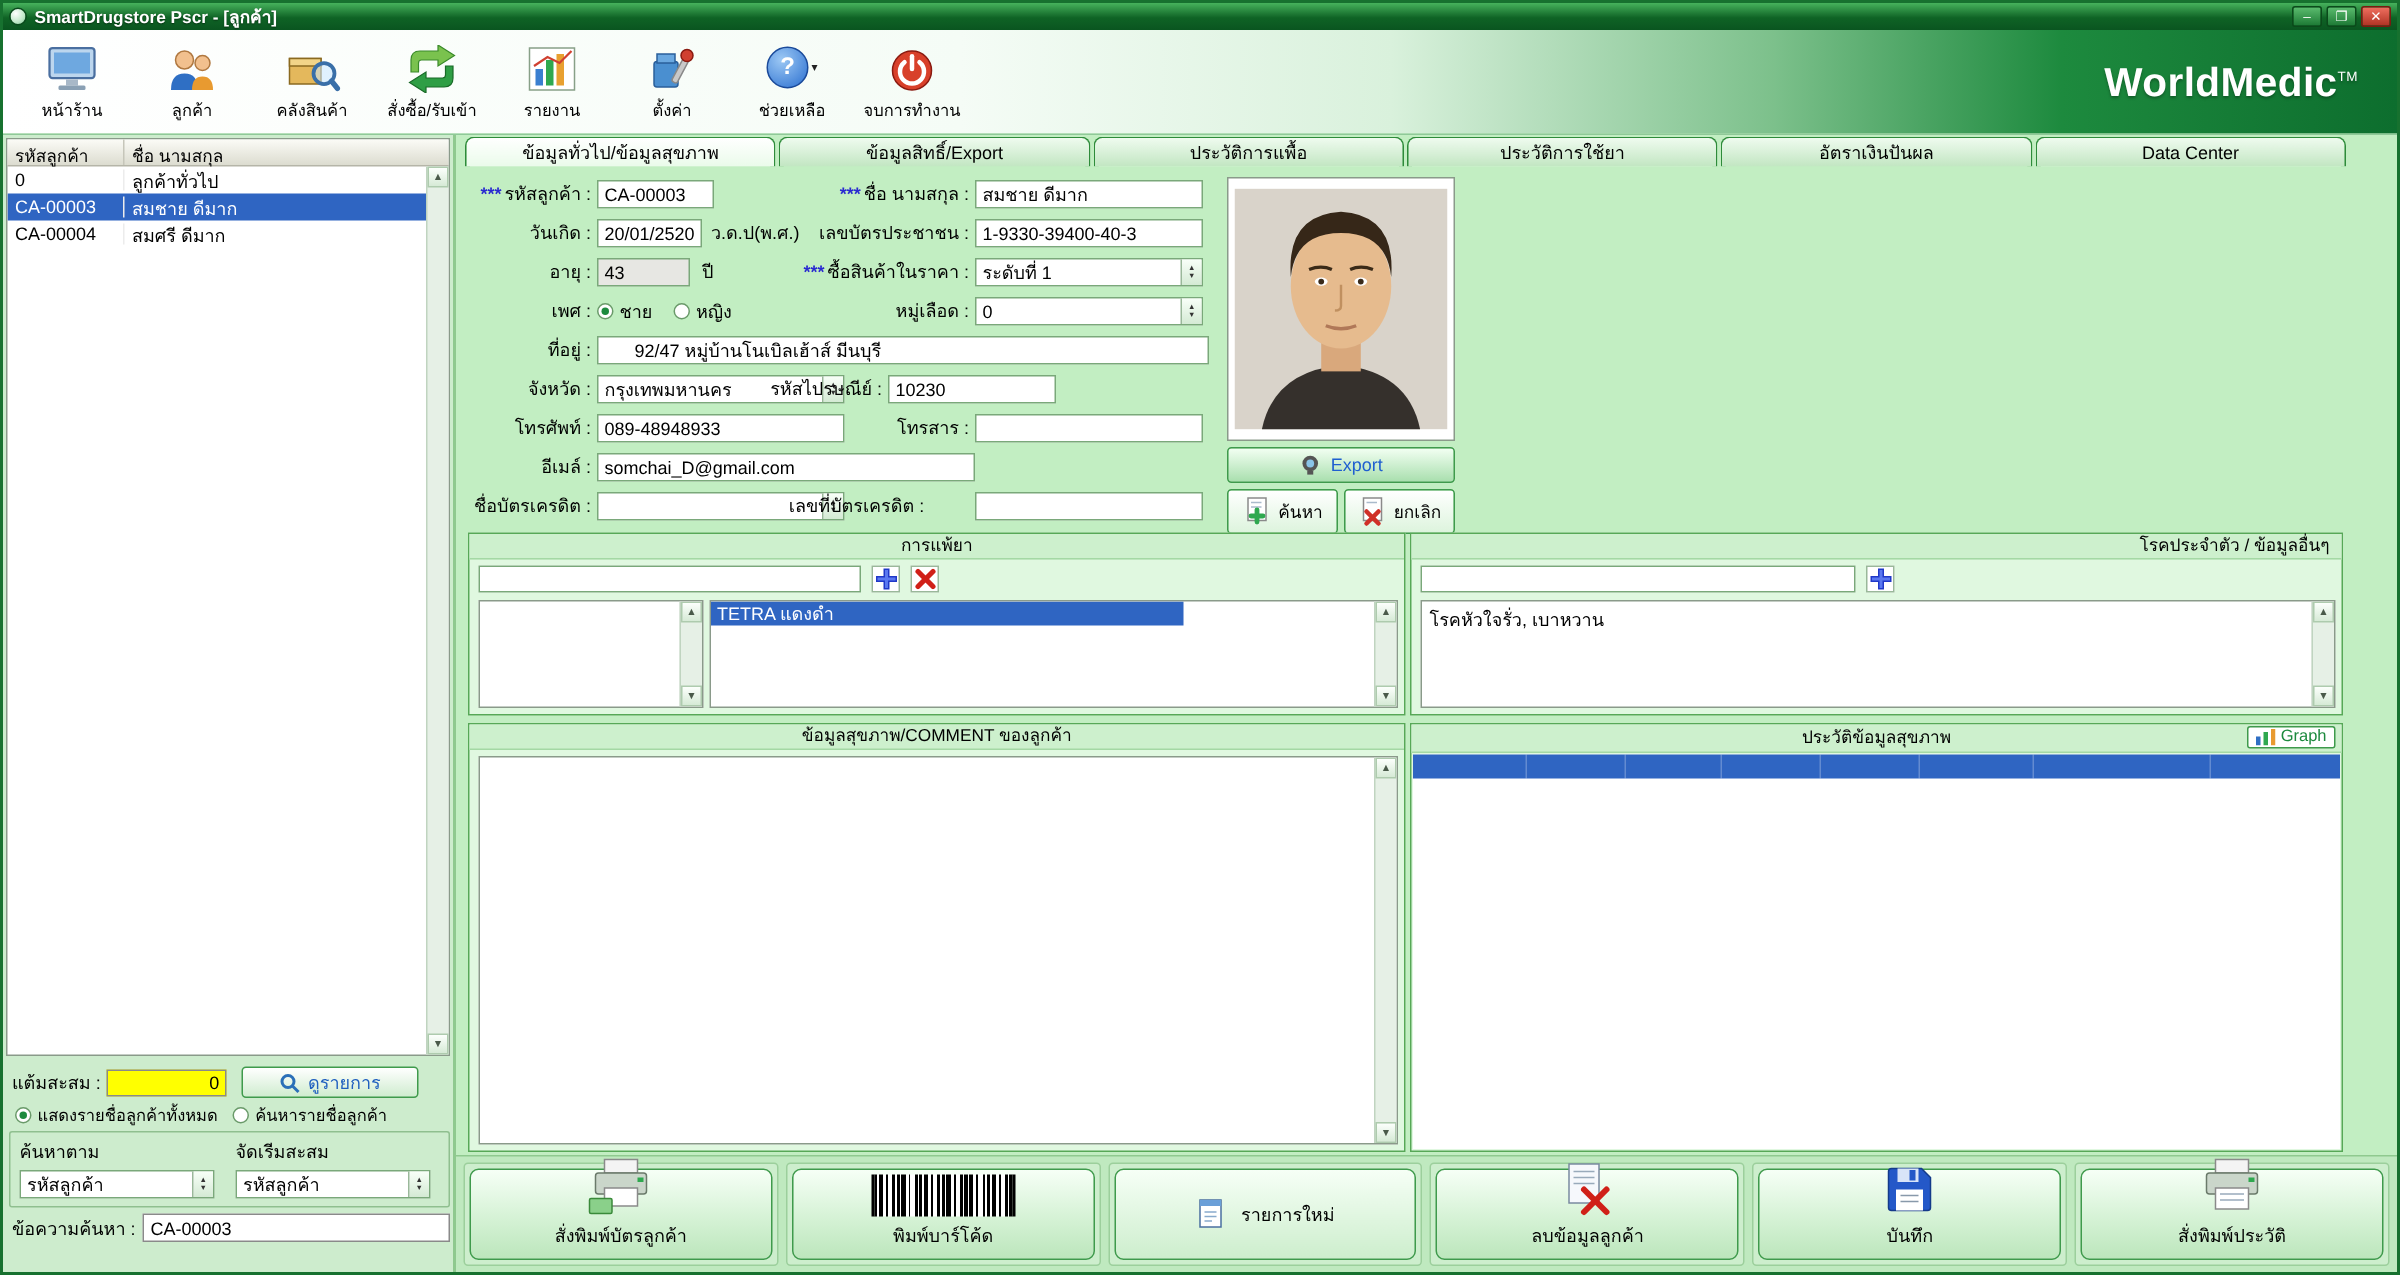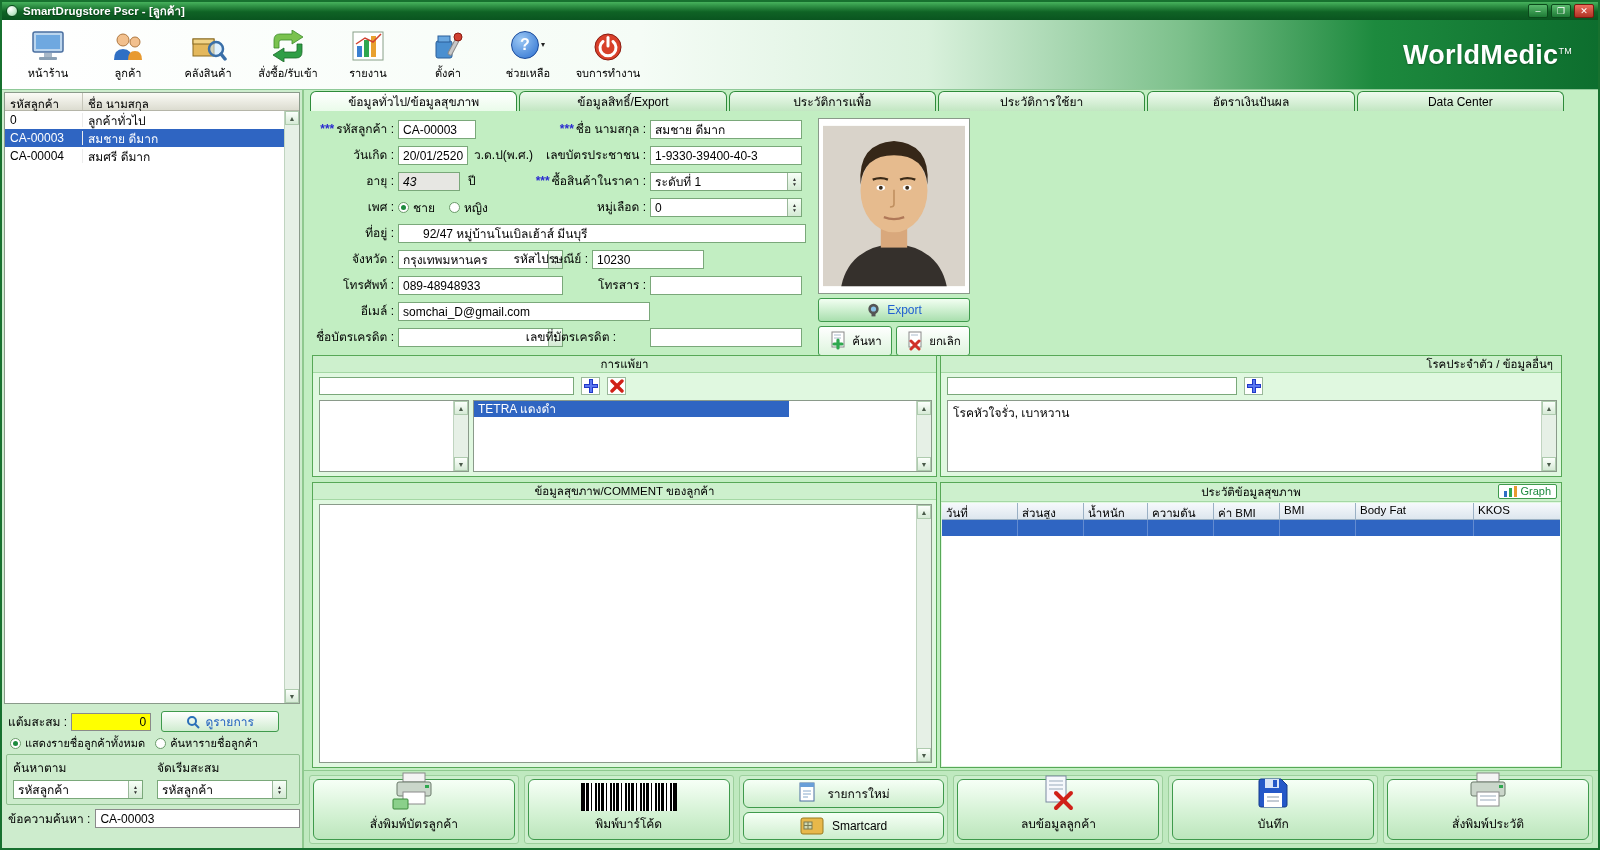--- a/index.html
+++ b/index.html
@@ -68,21 +68,21 @@
   .tab { flex:1; border:1px solid #2e8b3a; border-bottom:none; border-radius:6px 6px 0 0;
     background:linear-gradient(#effbef,#c2e6c2); display:flex; align-items:center; justify-content:center; font-size:12px; cursor:pointer; white-space:nowrap; overflow:hidden; }
   .tab.active { background:linear-gradient(#ffffff,#eafbea); }
 
   
   .form { position:absolute; left:308px; top:110px; width:1254px; height:240px; }
   .fl { position:absolute; height:19px; line-height:19px; text-align:right; white-space:nowrap; }
   .pl { position:absolute; height:19px; line-height:19px; white-space:nowrap; }
   .st { color:#2a2ad0; font-weight:bold; margin-right:2px; }
   .fi { position:absolute; height:19px; border:1px solid #7aa87a; background:#fff; padding:0 4px; font:inherit; font-size:12px; }
-  .fi.gray { background:#e7e7e3;font-style:italic; }
+  .fi.gray { background:#e7e7e3; }
   .fcombo { position:absolute; height:19px; }
   .radgrp { position:absolute; display:flex; align-items:center; gap:4px; height:19px; }
 
   .photo-box { position:absolute; left:508px; top:6px; width:152px; height:176px; background:#fff; border:1px solid #8a9a8a; padding:4px; }
   .photo-box svg { display:block; width:100%; height:100%; }
   .cam-btn { position:absolute; left:508px; top:186px; width:152px; height:24px; border:1px solid #3f9a4c; border-radius:3px;
     background:linear-gradient(#f2fff2,#a9dfae); display:flex; align-items:center; justify-content:center; gap:6px; color:#1f5fd0; cursor:pointer; }
   .mini-btn { position:absolute; top:214px; width:74px; height:30px; border:1px solid #3f9a4c; border-radius:3px;
     background:linear-gradient(#ffffff,#ddf4dd); display:flex; align-items:center; justify-content:center; gap:4px; cursor:pointer; font-size:11.5px; }
 
@@ -509,30 +509,20 @@
       <span class="graph-btn">
         <svg width="13" height="11">
             <rect x="0" y="5" width="3" height="6" fill="#2f6fc4"></rect>
             <rect x="5" y="2" width="3" height="9" fill="#2fa84f"></rect>
             <rect x="10" y="0" width="3" height="11" fill="#e89a30"></rect>
           </svg>
         <span>Graph</span>
       </span>
     </div>
     <div class="htable">
-      <div class="hrow">
-        <span class="hcell" style="width:76px;">วันที่</span>
-        <span class="hcell" style="width:66px;">ส่วนสูง</span>
-        <span class="hcell" style="width:64px;">น้ำหนัก</span>
-        <span class="hcell" style="width:66px;">ความดัน</span>
-        <span class="hcell" style="width:66px;">ค่า BMI</span>
-        <span class="hcell" style="width:76px;">BMI</span>
-        <span class="hcell" style="width:118px;">Body Fat</span>
-        <span class="hcell" style="flex:1;border-right:none;">KKOS</span>
-      </div>
       <div class="selrow">
         <span style="width:76px;"></span>
           <span style="width:66px;"></span>
           <span style="width:64px;"></span>
           <span style="width:66px;"></span>
         <span style="width:66px;"></span>
           <span style="width:76px;"></span>
           <span style="width:118px;"></span>
           <span style="flex:1;border-right:none;"></span>
       </div>
@@ -566,29 +556,20 @@
       <div class="stack">
         <div class="half-btn">
           <svg width="22" height="24">
               <rect x="3" y="2" width="14" height="18" fill="#fff" stroke="#4a6fa0"></rect>
               <rect x="3" y="2" width="14" height="4" fill="#6a9fd8"></rect>
               <line x1="6" y1="10" x2="14" y2="10" stroke="#88aacc"></line>
               <line x1="6" y1="13" x2="14" y2="13" stroke="#88aacc"></line>
               <line x1="6" y1="16" x2="11" y2="16" stroke="#88aacc"></line>
             </svg>
           <span>รายการใหม่</span>
-        </div>
-        <div class="half-btn">
-          <svg width="24" height="18">
-              <rect x="1" y="1" width="22" height="16" rx="2" fill="#e8b84a" stroke="#9a7a20"></rect>
-              <rect x="4" y="5" width="8" height="7" fill="#d0d8b0" stroke="#7a7a50"></rect>
-              <line x1="4" y1="8.5" x2="12" y2="8.5" stroke="#7a7a50"></line>
-              <line x1="8" y1="5" x2="8" y2="12" stroke="#7a7a50"></line>
-            </svg>
-          <span>Smartcard</span>
         </div>
       </div>
     </div>
     <div class="bcell">
       <div class="big-btn">
         <span class="bicon">
           <svg width="36" height="38" viewBox="0 0 36 38">
               <rect x="6" y="3" width="20" height="26" fill="#f6f8fc" stroke="#7a8aa0"></rect>
               <line x1="9" y1="8" x2="23" y2="8" stroke="#99aabb"></line>
               <line x1="9" y1="12" x2="23" y2="12" stroke="#99aabb"></line>

